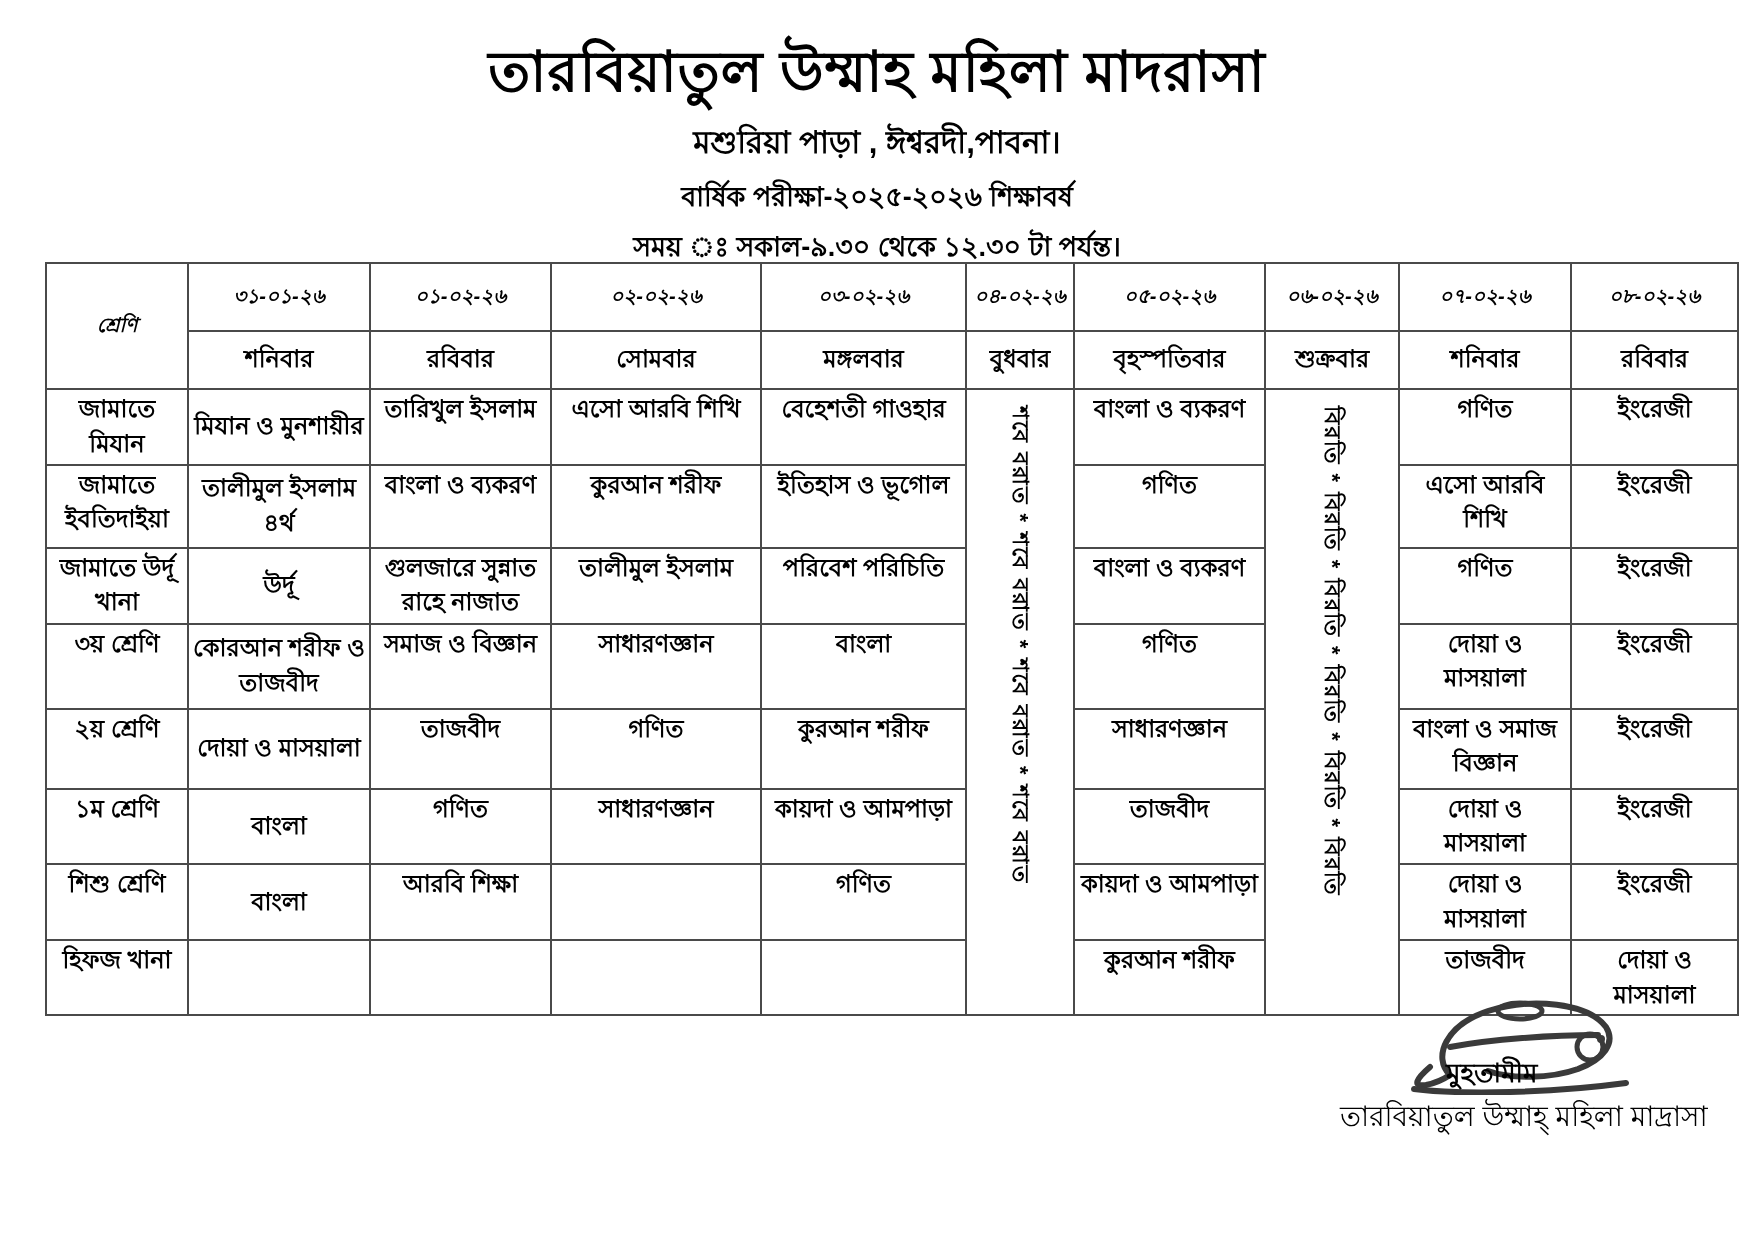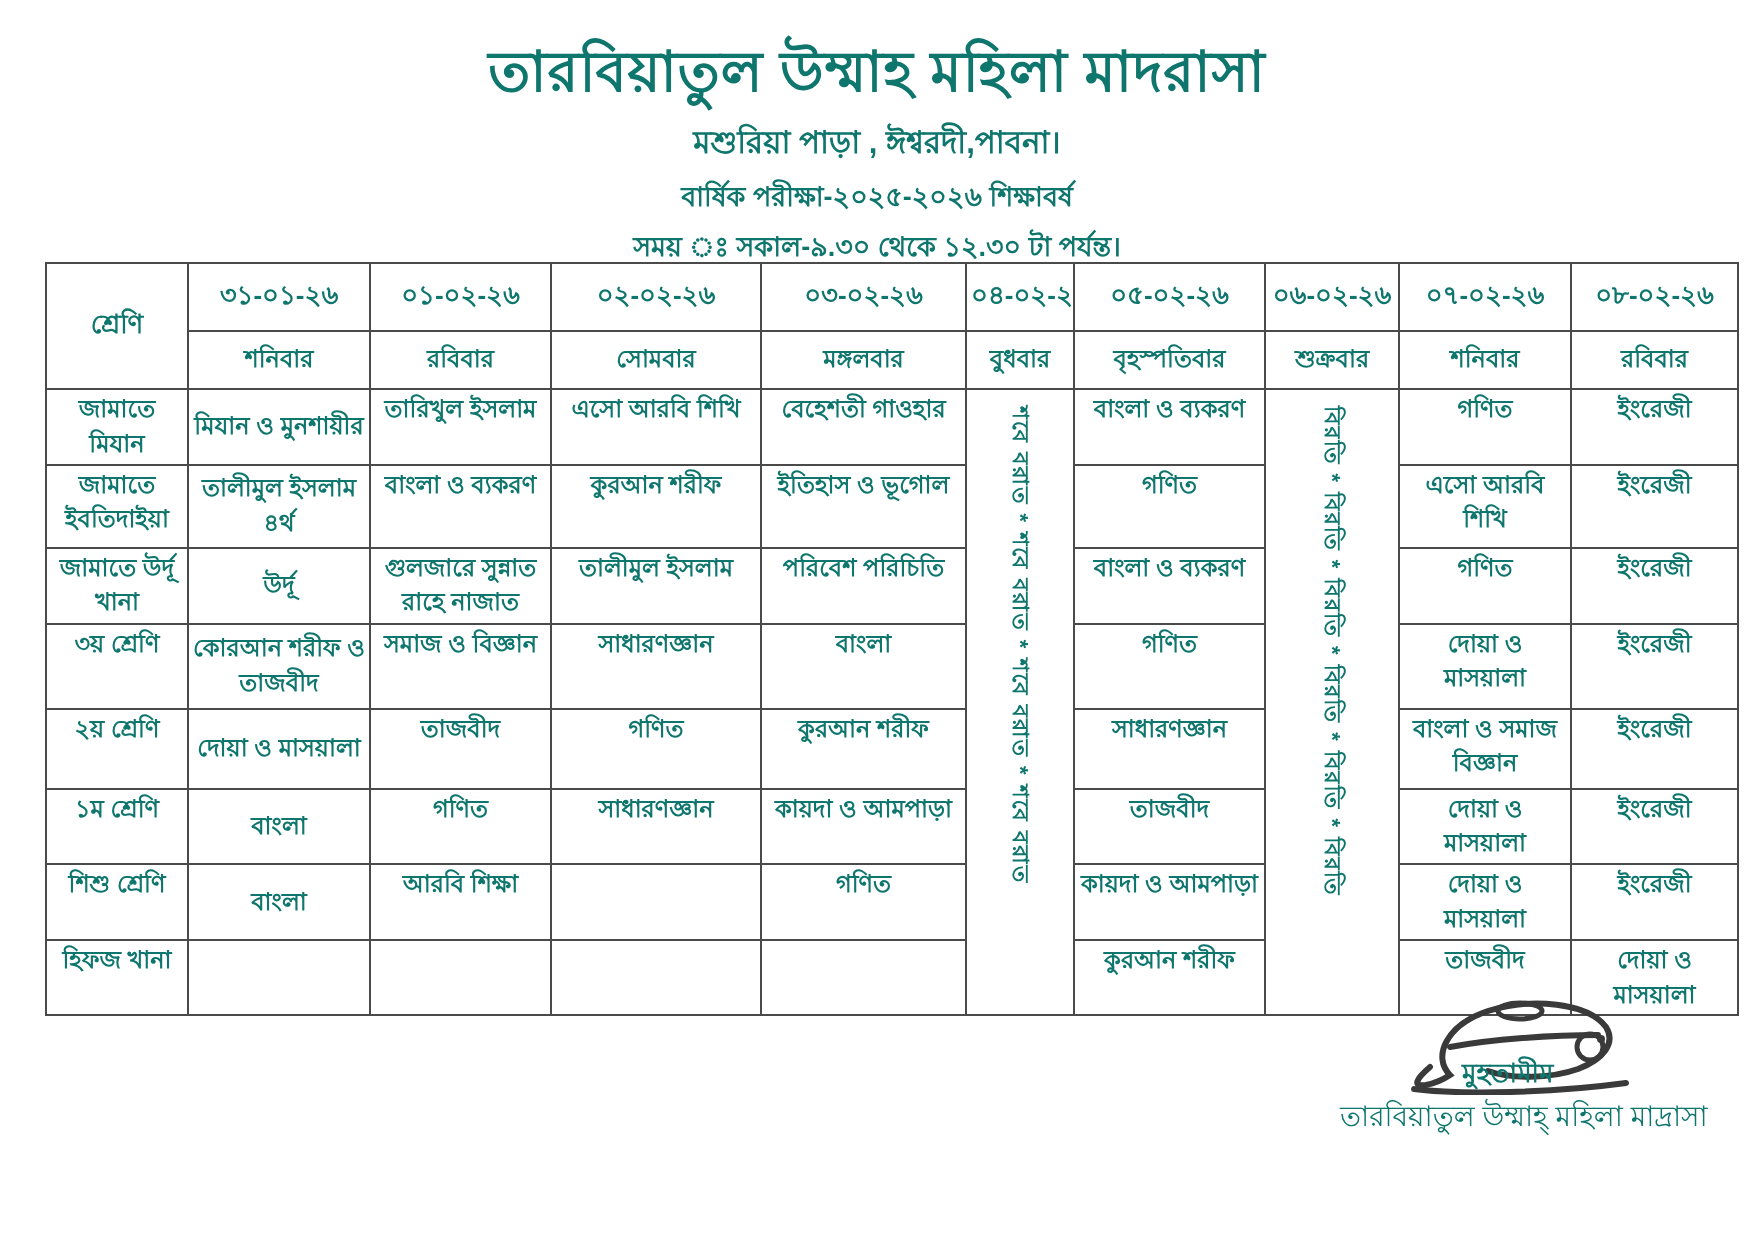--- a/index.html
+++ b/index.html
@@ -1,21 +1,21 @@
 <!DOCTYPE html>
 <html lang="bn"><head>
 <meta charset="utf-8">
 <style>
   html,body{margin:0;padding:0;background:#fff;}
   #page{
     position:relative;
     width:1754px;height:1241px;
     background:#ffffff;
     font-family:"Liberation Sans", sans-serif;
-    color:#0f766e;
+    color:#000000;
     overflow:hidden;
   }
   
   .hdr{ text-align:center; }
   .title{
     margin:40px 0 0 0;
     font-size:56px; font-weight:bold; line-height:1.15;
     letter-spacing:1px;
   }
   .addr{ margin-top:14px; font-size:31px; font-weight:bold; }
@@ -30,21 +30,21 @@
   }
   table.routine th, table.routine td{
     border:2px solid #4a4a4a;
     padding:2px 4px;
     font-weight:bold;
     text-align:center;
     overflow:hidden;
     background:#fff;
   }
   tr.date-row{ height:68px; }
-  tr.date-row th{ font-size:26px; vertical-align:middle; }
+  tr.date-row th{ font-size:20px; vertical-align:middle;font-style:italic; }
   tr.day-row{ height:58px; }
   tr.day-row th{ font-size:24px; vertical-align:middle; }
   th.cls-h{ vertical-align:top; padding-top:8px; font-size:24px; }
   th.low{ vertical-align:bottom; padding-bottom:4px; }
 
   td.subj, td.cls{
     font-size:24px; line-height:1.45;
     vertical-align:top; padding-top:5px;
   }
   td.mid{ vertical-align:middle; padding-top:0; }
@@ -58,21 +58,21 @@
     writing-mode:vertical-rl; text-orientation:mixed;
     font-size:22px; font-weight:bold;
     letter-spacing:2px; white-space:nowrap;
     margin:14px auto 0 auto;
   }
 
   
   .signature{ position:absolute; left:1340px; top:993px; width:360px; height:150px; }
   .sig-svg{ position:absolute; left:52px; top:2px; }
   .muhtamim{
-    position:absolute; left:122px; top:60px;
+    position:absolute; left:106px; top:60px;
     font-size:26px; font-weight:bold; white-space:nowrap;
   }
   .institute{
     position:absolute; left:0; top:102px; width:360px;
     text-align:center; font-size:28px; font-weight:normal; white-space:nowrap;
   }
 </style>
 </head>
 <body>
 

